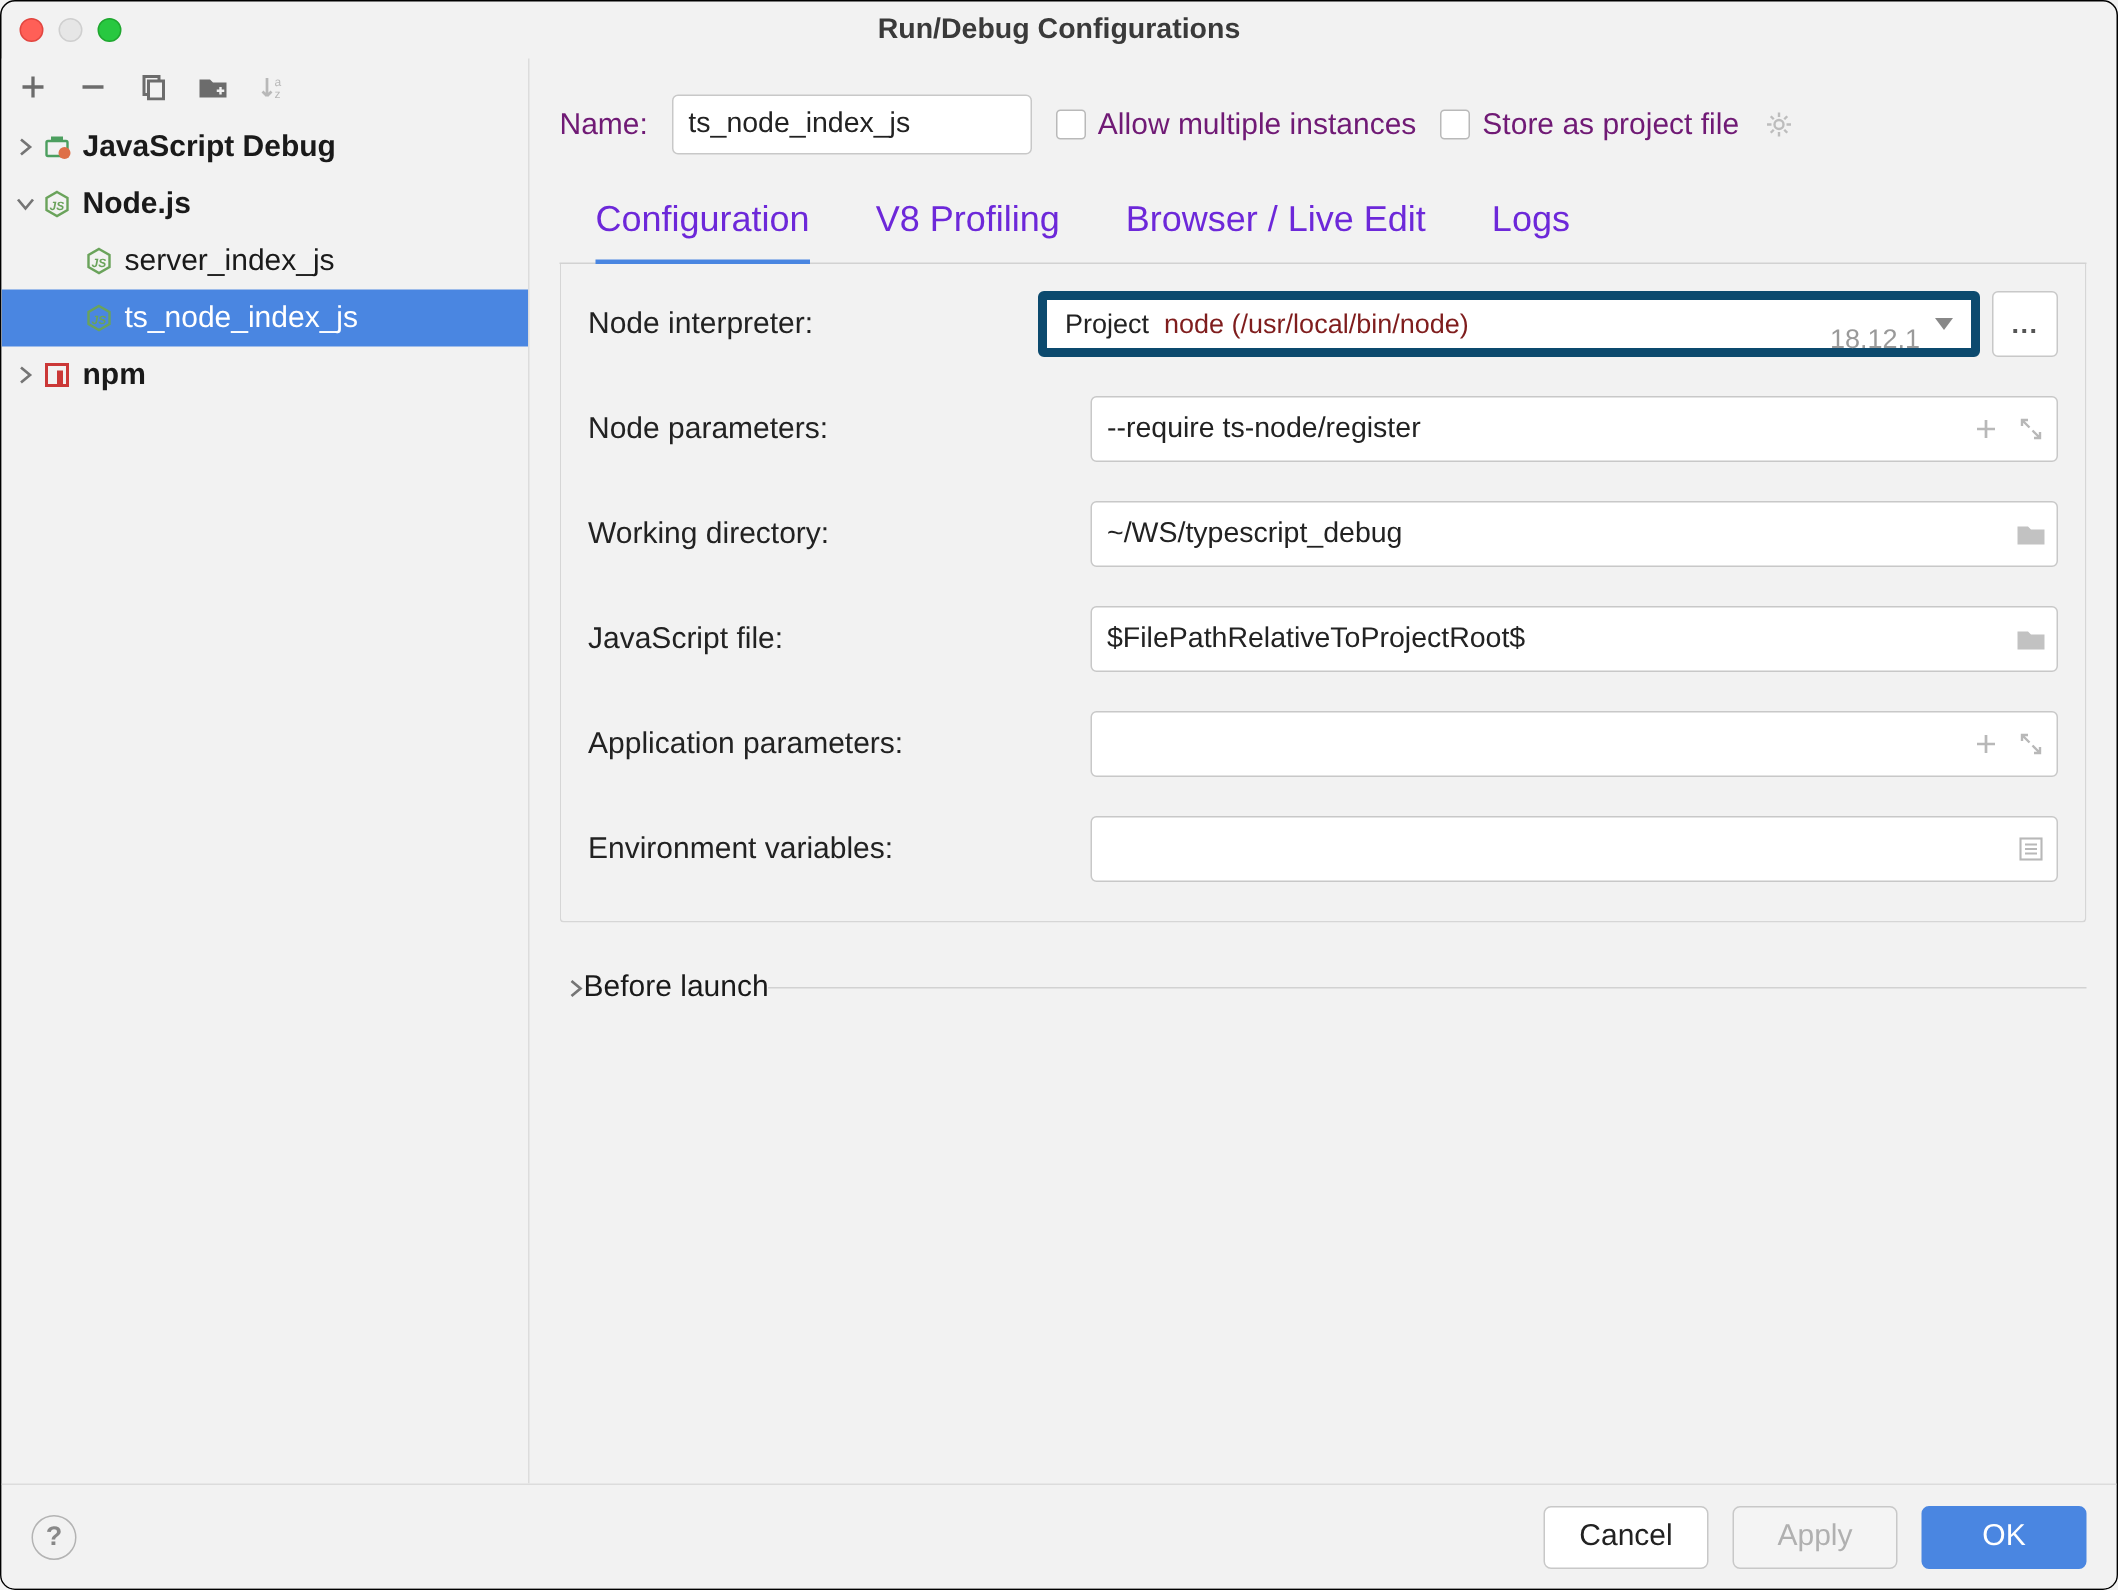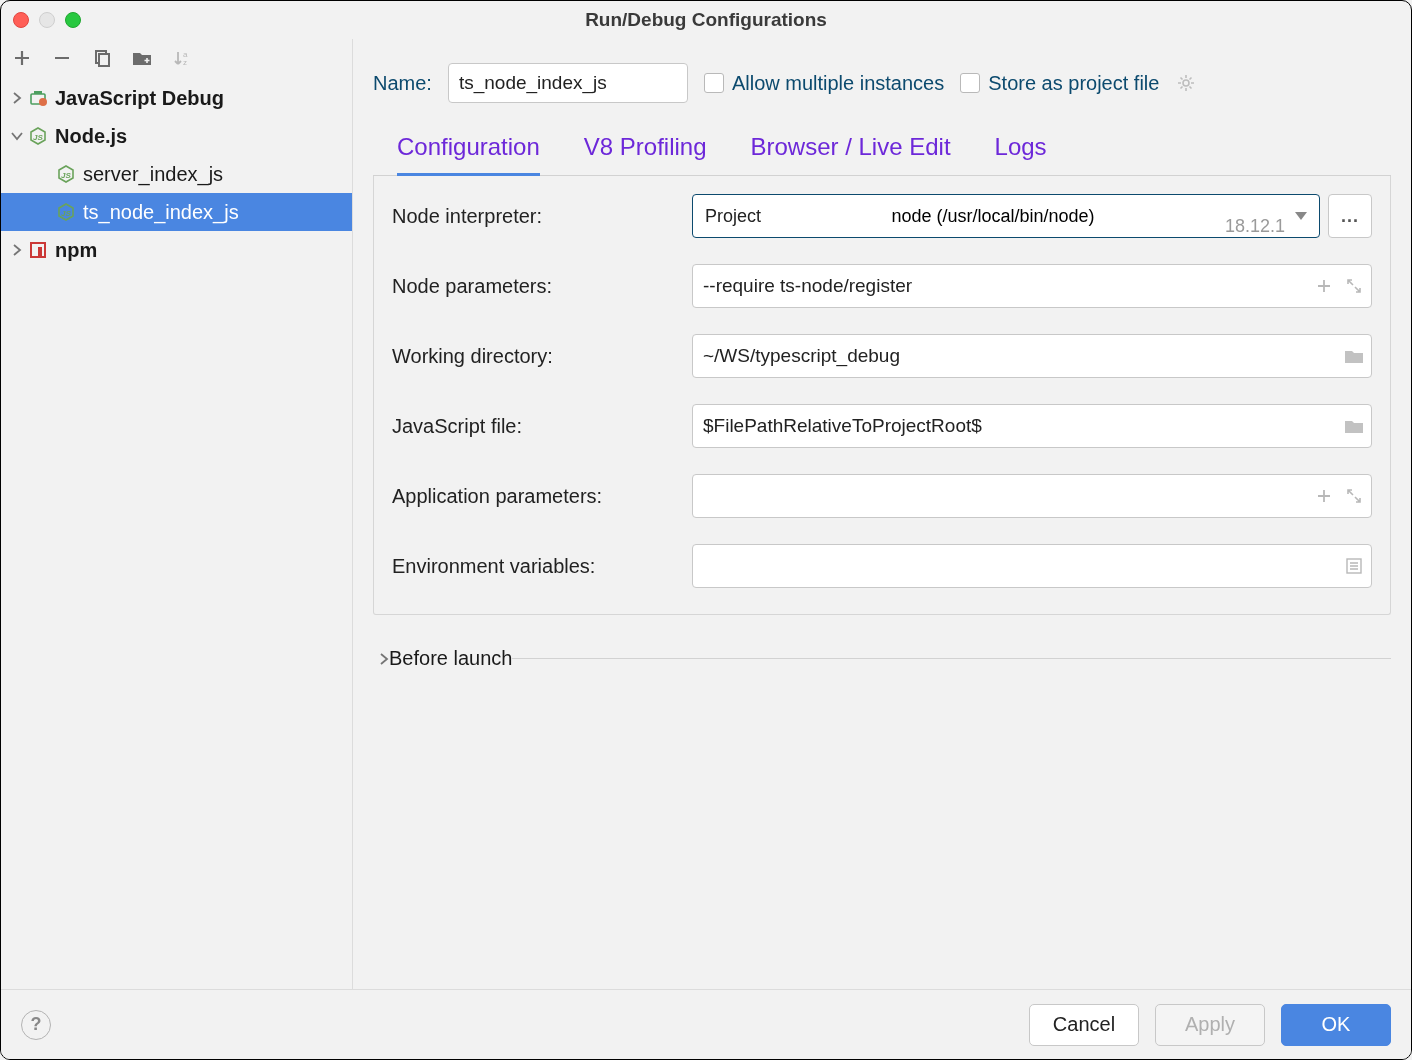--- a/index.html
+++ b/index.html
@@ -65,44 +65,44 @@
 .tree-row.selected .chev, .tree-row.selected .ic { color: #fff; }
 
 .content {
   flex: 1;
   padding: 14px 20px 0 20px;
   display: flex;
   flex-direction: column;
   min-width: 0;
 }
 .name-row { display: flex; align-items: center; gap: 16px; margin: 10px 0 20px 0; }
-.name-row label { font-size: 20px; color: #0c4a6e; }
+.name-row label { font-size: 20px; color: #701a75; }
 .tx {
   height: 40px; background: #fff; border: 1px solid #c8c8c8; border-radius: 4px;
   padding: 0 10px; font-size: 19px; color: #222;
 }
 .chk { display: inline-flex; align-items: center; gap: 8px; font-size: 20px; color: #222; }
 .chk .box { width: 20px; height: 20px; border: 1.5px solid #b9b9b9; border-radius: 3px; background: #fff; }
 .gear { width:22px;height:22px;color:#bdbdbd;display:flex;align-items:center;justify-content:center; }
 
 .tabs { display: flex; gap: 44px; padding-left: 24px; border-bottom: 1px solid #d2d2d2; }
 .tab { padding: 10px 0 12px 0; color: #6d28d9; font-size: 24px; cursor: pointer; }
 .tab.active { border-bottom: 3px solid #4a86e1; margin-bottom: -1px; }
 
 .panel { border: 1px solid #d6d6d6; border-top: none; border-radius: 0 0 3px 3px; padding: 18px 18px 26px 18px; background: #f2f2f2; }
 .field { display: flex; align-items: center; gap: 10px; margin-bottom: 26px; }
 .field .flabel { width: 290px; font-size: 20px; color: #222; }
 .field .fin { flex: 1; position: relative; display:flex; align-items:center; }
-.field .fin input { width: 100%; }
+.field .fin input { width: 100%; margin-left: 35px; }
 .node-interp {
-  height: 44px; background: #fff; border: 1px solid #0c4a6e; border-radius: 4px;
+  height: 44px; background: #fff; border: 6px solid #0c4a6e; border-radius: 4px;
   display: flex; align-items: center; padding: 0 12px; gap: 10px; flex: 1;
 }
 .node-interp .pfx { color:#222; }
-.node-interp .path { color:#000000; flex:1; white-space:nowrap; overflow:hidden; text-overflow:ellipsis;text-align:center; }
+.node-interp .path { color:#7f1d1d; flex:1; white-space:nowrap; overflow:hidden; text-overflow:ellipsis; }
 .node-interp .ver { color:#9a9a9a;margin-top:20px; }
 .tri { width:0;height:0;border-left:6px solid transparent;border-right:6px solid transparent;border-top:8px solid #888; }
 .btn-sq { width:44px;height:44px;background:#fff;border:1px solid #c8c8c8;border-radius:4px;display:flex;align-items:center;justify-content:center;color:#555;font-weight:700;letter-spacing:1px;margin-left:8px; }
 .in-icons { position:absolute; right:8px; display:flex; gap:10px; color:#b8b8b8; }
 .in-icons span{ display:inline-flex; width:20px; height:20px; align-items:center;justify-content:center;}
 
 .before { display:flex; align-items:center; margin: 32px 0 0 6px; font-size:20px; }
 .before .line { flex:1; height:1px; background:#d2d2d2; }
 .before .chev2 { color:#757575; }
 

